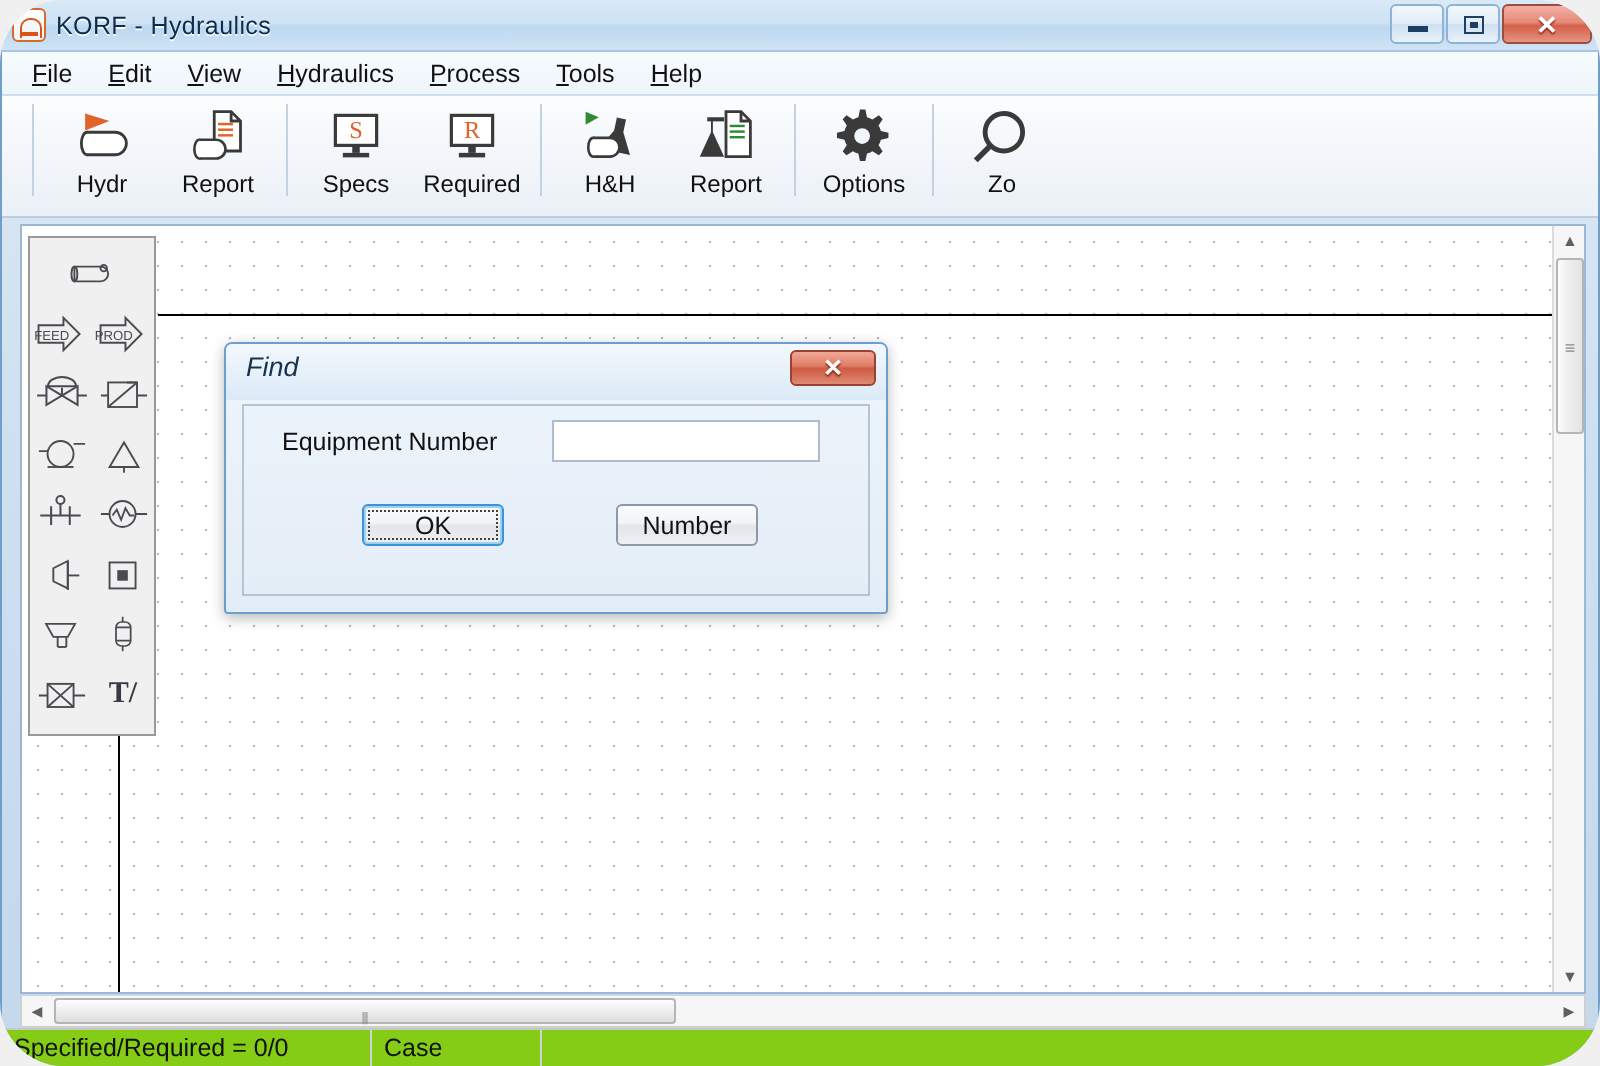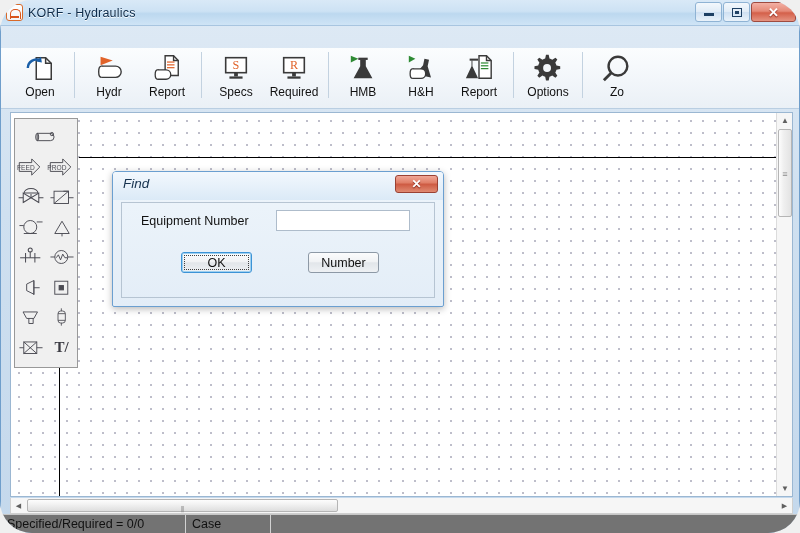--- a/index.html
+++ b/index.html
@@ -144,21 +144,21 @@
     border:1px solid #b5b5b5; border-radius:2px;
   }
   .sb-thumb.horiz {
     background:linear-gradient(180deg,#fdfdfd 0%,#f0f0f0 45%,#dedede 100%);
   }
   .grip { color:#8a8a8a; font-size:9px; letter-spacing:0px; line-height:1; }
 
   
   .statusbar {
     position:absolute; left:1px; bottom:0px; width:798px; height:19px;
-    background:#737373; border-top:1px solid #c7c7c7;
+    background:#84cc16; border-top:1px solid #c7c7c7;
     display:flex; align-items:center;
   }
   .st-cell { height:19px; display:flex; align-items:center; padding-left:6px;
     border-right:1px solid #d2d2d2; font-size:12.5px; color:#111; white-space:nowrap; }
 
   
   .dialog {
     position:absolute; left:112px; top:171px; width:332px; height:136px;
     background:linear-gradient(180deg,#eef5fb 0%,#e3edf7 100%);
     border:1px solid #6b9fd0;
@@ -232,33 +232,31 @@
               <i></i>
             </span>
           </div>
       </div>
       <div class="wb close">
         <div class="glyph">✕</div>
       </div>
     </div>
   </div>
 
+  <div class="menubar" id="menubar">
+      <div class="menu-item"><u>F</u>ile</div>
+      <div class="menu-item"><u>E</u>dit</div>
+      <div class="menu-item"><u>V</u>iew</div>
+      <div class="menu-item"><u>H</u>ydraulics</div>
+      <div class="menu-item"><u>P</u>rocess</div>
+      <div class="menu-item"><u>T</u>ools</div>
+      <div class="menu-item"><u>H</u>elp</div>
+    </div>
 
   <div class="toolbar" id="toolbar">
-      <div class="tb-btn">
-        <div class="tb-ico">
-          <svg width="30" height="30" viewBox="0 0 32 32" xmlns="http://www.w3.org/2000/svg">
-            <path d="M12 5 h10 l6 6 v17 h-16 z" fill="#fff" stroke="#3a3a3a" stroke-width="1.6"></path>
-            <path d="M22 5 v6 h6" fill="none" stroke="#3a3a3a" stroke-width="1.6"></path>
-            <path d="M3 16 a9 9 0 0 1 13 -8" fill="none" stroke="#1a5fa8" stroke-width="2.6"></path>
-            <path d="M17 4 l1 6 l-6 -1 z" fill="#1a5fa8"></path>
-          </svg>
-        </div>
-        <div class="tb-lab">Open</div>
-      </div>
       <div class="tb-sep"></div>
       <div class="tb-btn">
         <div class="tb-ico">
           <svg width="30" height="30" viewBox="0 0 32 32" xmlns="http://www.w3.org/2000/svg">
             <ellipse cx="8" cy="20" rx="3" ry="6" fill="#fff" stroke="#3a3a3a" stroke-width="1.5"></ellipse>
             <path d="M8 14 h15 a6 6 0 0 1 0 12 h-15" fill="#fff" stroke="#3a3a3a" stroke-width="1.5"></path>
             <path d="M7 4 l13 4 l-13 5 z" fill="#e1632a"></path>
           </svg>
         </div>
         <div class="tb-lab">Hydr</div>
@@ -297,30 +295,20 @@
             <rect x="9" y="25" width="14" height="2.4" fill="#3a3a3a"></rect>
             <text x="16" y="17" font-size="13" font-family="Liberation Serif, serif" fill="#e1632a" text-anchor="middle">R</text>
           </svg>
         </div>
         <div class="tb-lab">Required</div>
       </div>
       <div class="tb-sep"></div>
       <div class="tb-btn">
         <div class="tb-ico">
           <svg width="30" height="30" viewBox="0 0 32 32" xmlns="http://www.w3.org/2000/svg">
-            <path d="M13 7 v7 l-7 13 h20 l-7 -13 v-7 z" fill="#3a3a3a"></path>
-            <rect x="11" y="5" width="10" height="2.4" fill="#3a3a3a"></rect>
-            <path d="M3 3 l8 3 l-8 4 z" fill="#2e8b34"></path>
-          </svg>
-        </div>
-        <div class="tb-lab">HMB</div>
-      </div>
-      <div class="tb-btn">
-        <div class="tb-ico">
-          <svg width="30" height="30" viewBox="0 0 32 32" xmlns="http://www.w3.org/2000/svg">
             <path d="M18 6 v7 l-6 11 h17 l-6 -11 v-7 z" fill="#3a3a3a" transform="rotate(12 18 14)"></path>
             <ellipse cx="7" cy="22" rx="2.6" ry="5" fill="#fff" stroke="#3a3a3a" stroke-width="1.4"></ellipse>
             <path d="M7 17 h9 a5 5 0 0 1 0 10 h-9" fill="#fff" stroke="#3a3a3a" stroke-width="1.4"></path>
             <path d="M3 3 l7 3 l-7 4 z" fill="#2e8b34"></path>
           </svg>
         </div>
         <div class="tb-lab">H&amp;H</div>
       </div>
       <div class="tb-btn">
         <div class="tb-ico">

